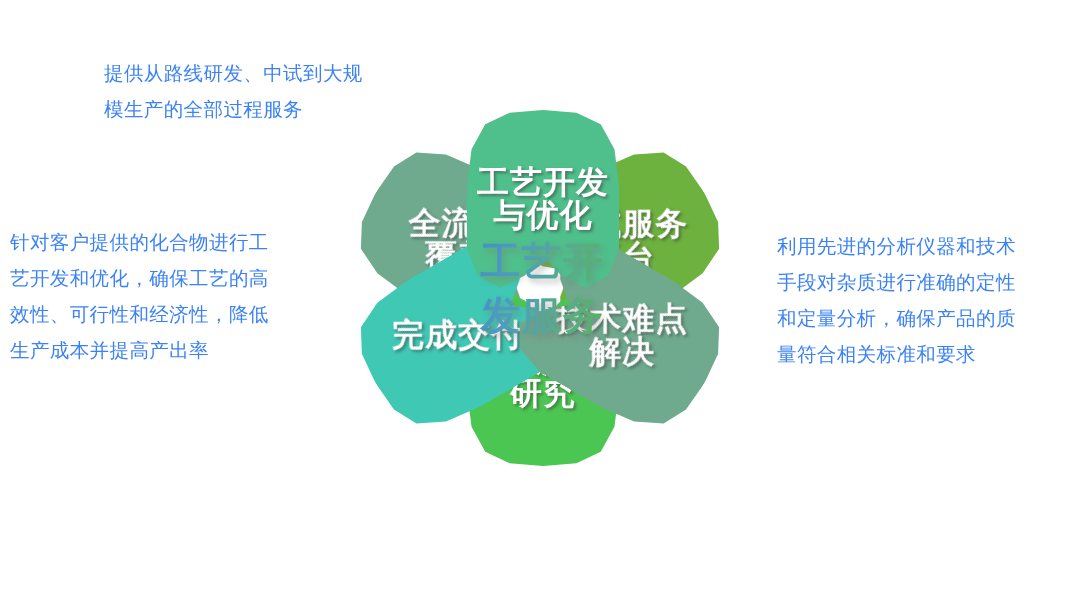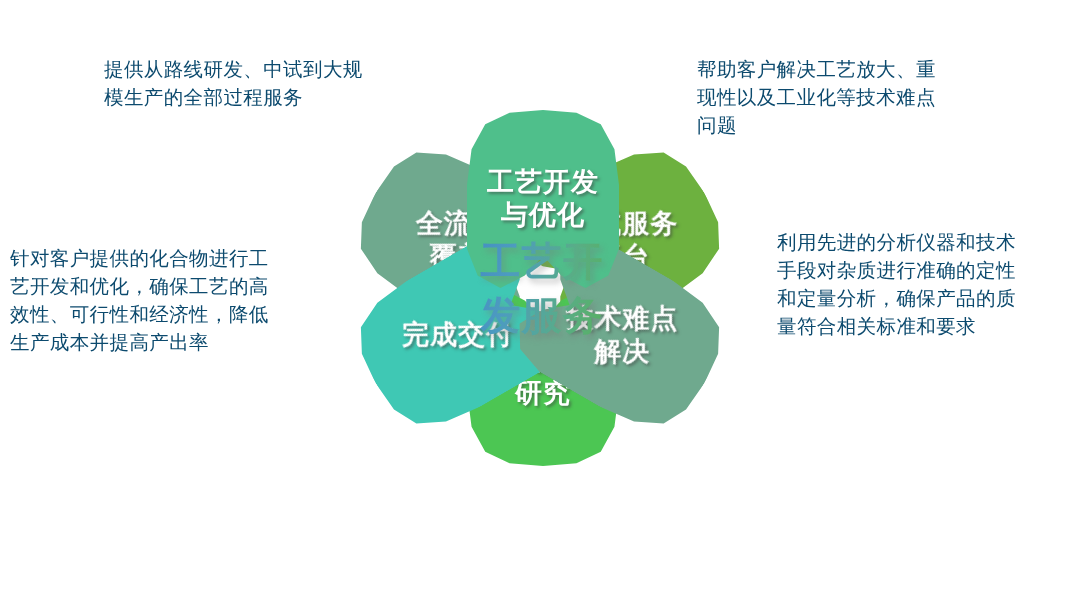--- a/index.html
+++ b/index.html
@@ -8,29 +8,29 @@
     background:#ffffff;
     font-family:"Liberation Sans","DejaVu Sans",sans-serif;
     overflow:hidden;
     position:relative;
   }
   #stage{position:absolute;left:0;top:0;width:1080px;height:613px;}
 
   
   .desc{
     position:absolute;
-    color:#0c4a6e;
+    color:#3b82f6;
     font-size:19.5px;
-    line-height:28px;
+    line-height:36px;
     letter-spacing:0.4px;
     white-space:pre-line;
   }
   #desc-tl{left:104px;  top:55px;  width:300px;}
   #desc-tr{left:697px;  top:55px;  width:310px;}
-  #desc-l { left:10px;  top:244px; width:320px;}
+  #desc-l { left:10px;  top:224px; width:320px;}
   #desc-r { left:777px; top:228px; width:305px;}
   #desc-bl{left:106px;  top:452px; width:315px;}
   #desc-br{left:700px;  top:452px; width:315px;}
 
   
   #flower{
     position:absolute;
     left:340px; top:88px;
     width:400px; height:400px;
   }
@@ -49,21 +49,21 @@
       3% 22%, 12% 8%, 28% 1.5%
     );
     filter:drop-shadow(3px 5px 5px rgba(80,80,80,0.34));
     display:flex;
     align-items:center;
     justify-content:center;
   }
   .petal .ptxt{
     color:#ffffff;
     font-weight:bold;
-    font-size:27px;
+    font-size:32px;
     line-height:33px;
     text-align:center;
     white-space:pre-line;
     text-shadow:2px 2px 3px rgba(60,60,60,0.55);
     letter-spacing:1px;
   }
 
   
   #petal-0{transform:rotate(-60deg);}                 
   #petal-1{transform:rotate(60deg);}                  
@@ -103,23 +103,20 @@
     filter:drop-shadow(3px 4px 3px rgba(120,120,120,0.45));
   }
 </style>
 </head>
 <body>
 
 <div id="stage">
 
   <div class="desc" id="desc-tl">提供从路线研发、中试到大规
 模生产的全部过程服务</div>
-  <div class="desc" id="desc-tr">帮助客户解决工艺放大、重
-现性以及工业化等技术难点
-问题</div>
   <div class="desc" id="desc-l">针对客户提供的化合物进行工
 艺开发和优化，确保工艺的高
 效性、可行性和经济性，降低
 生产成本并提高产出率</div>
   <div class="desc" id="desc-r">利用先进的分析仪器和技术
 手段对杂质进行准确的定性
 和定量分析，确保产品的质
 量符合相关标准和要求</div>
 
   <div id="flower">

